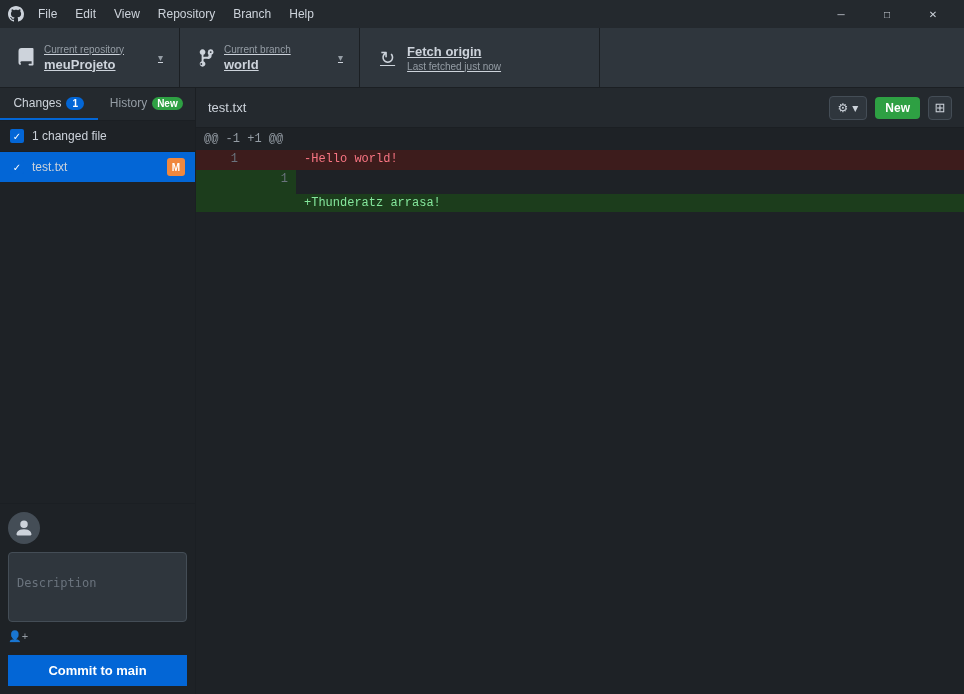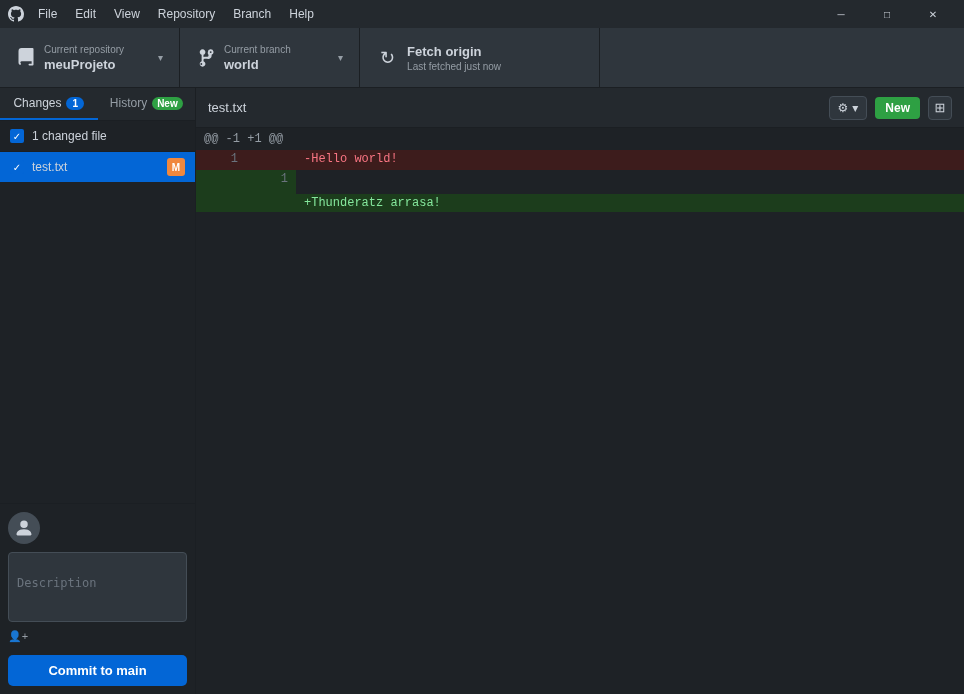--- a/index.html
+++ b/index.html
@@ -63,20 +63,21 @@
     }
 
     
     .toolbar {
       height: 60px;
       background: #2f363d;
       display: flex;
       align-items: stretch;
       border-bottom: 1px solid #1b1f23;
       flex-shrink: 0;
+      text-decoration: underline;
     }
     .toolbar-section {
       display: flex;
       align-items: center;
       padding: 0 16px;
       gap: 8px;
       border-right: 1px solid #1b1f23;
       cursor: pointer;
       min-width: 180px;
     }
@@ -306,21 +307,21 @@
       color: #959da5;
       font-size: 11px;
       cursor: pointer;
     }
     .commit-btn {
       width: 100%;
       padding: 8px;
       background: #0366d6;
       color: white;
       border: none;
-      border-radius: 5px;
+      border-radius: 0;
       font-size: 13px;
       font-weight: 600;
       cursor: pointer;
       margin-top: 4px;
     }
 
     
     .diff-area {
       flex: 1;
       display: flex;

